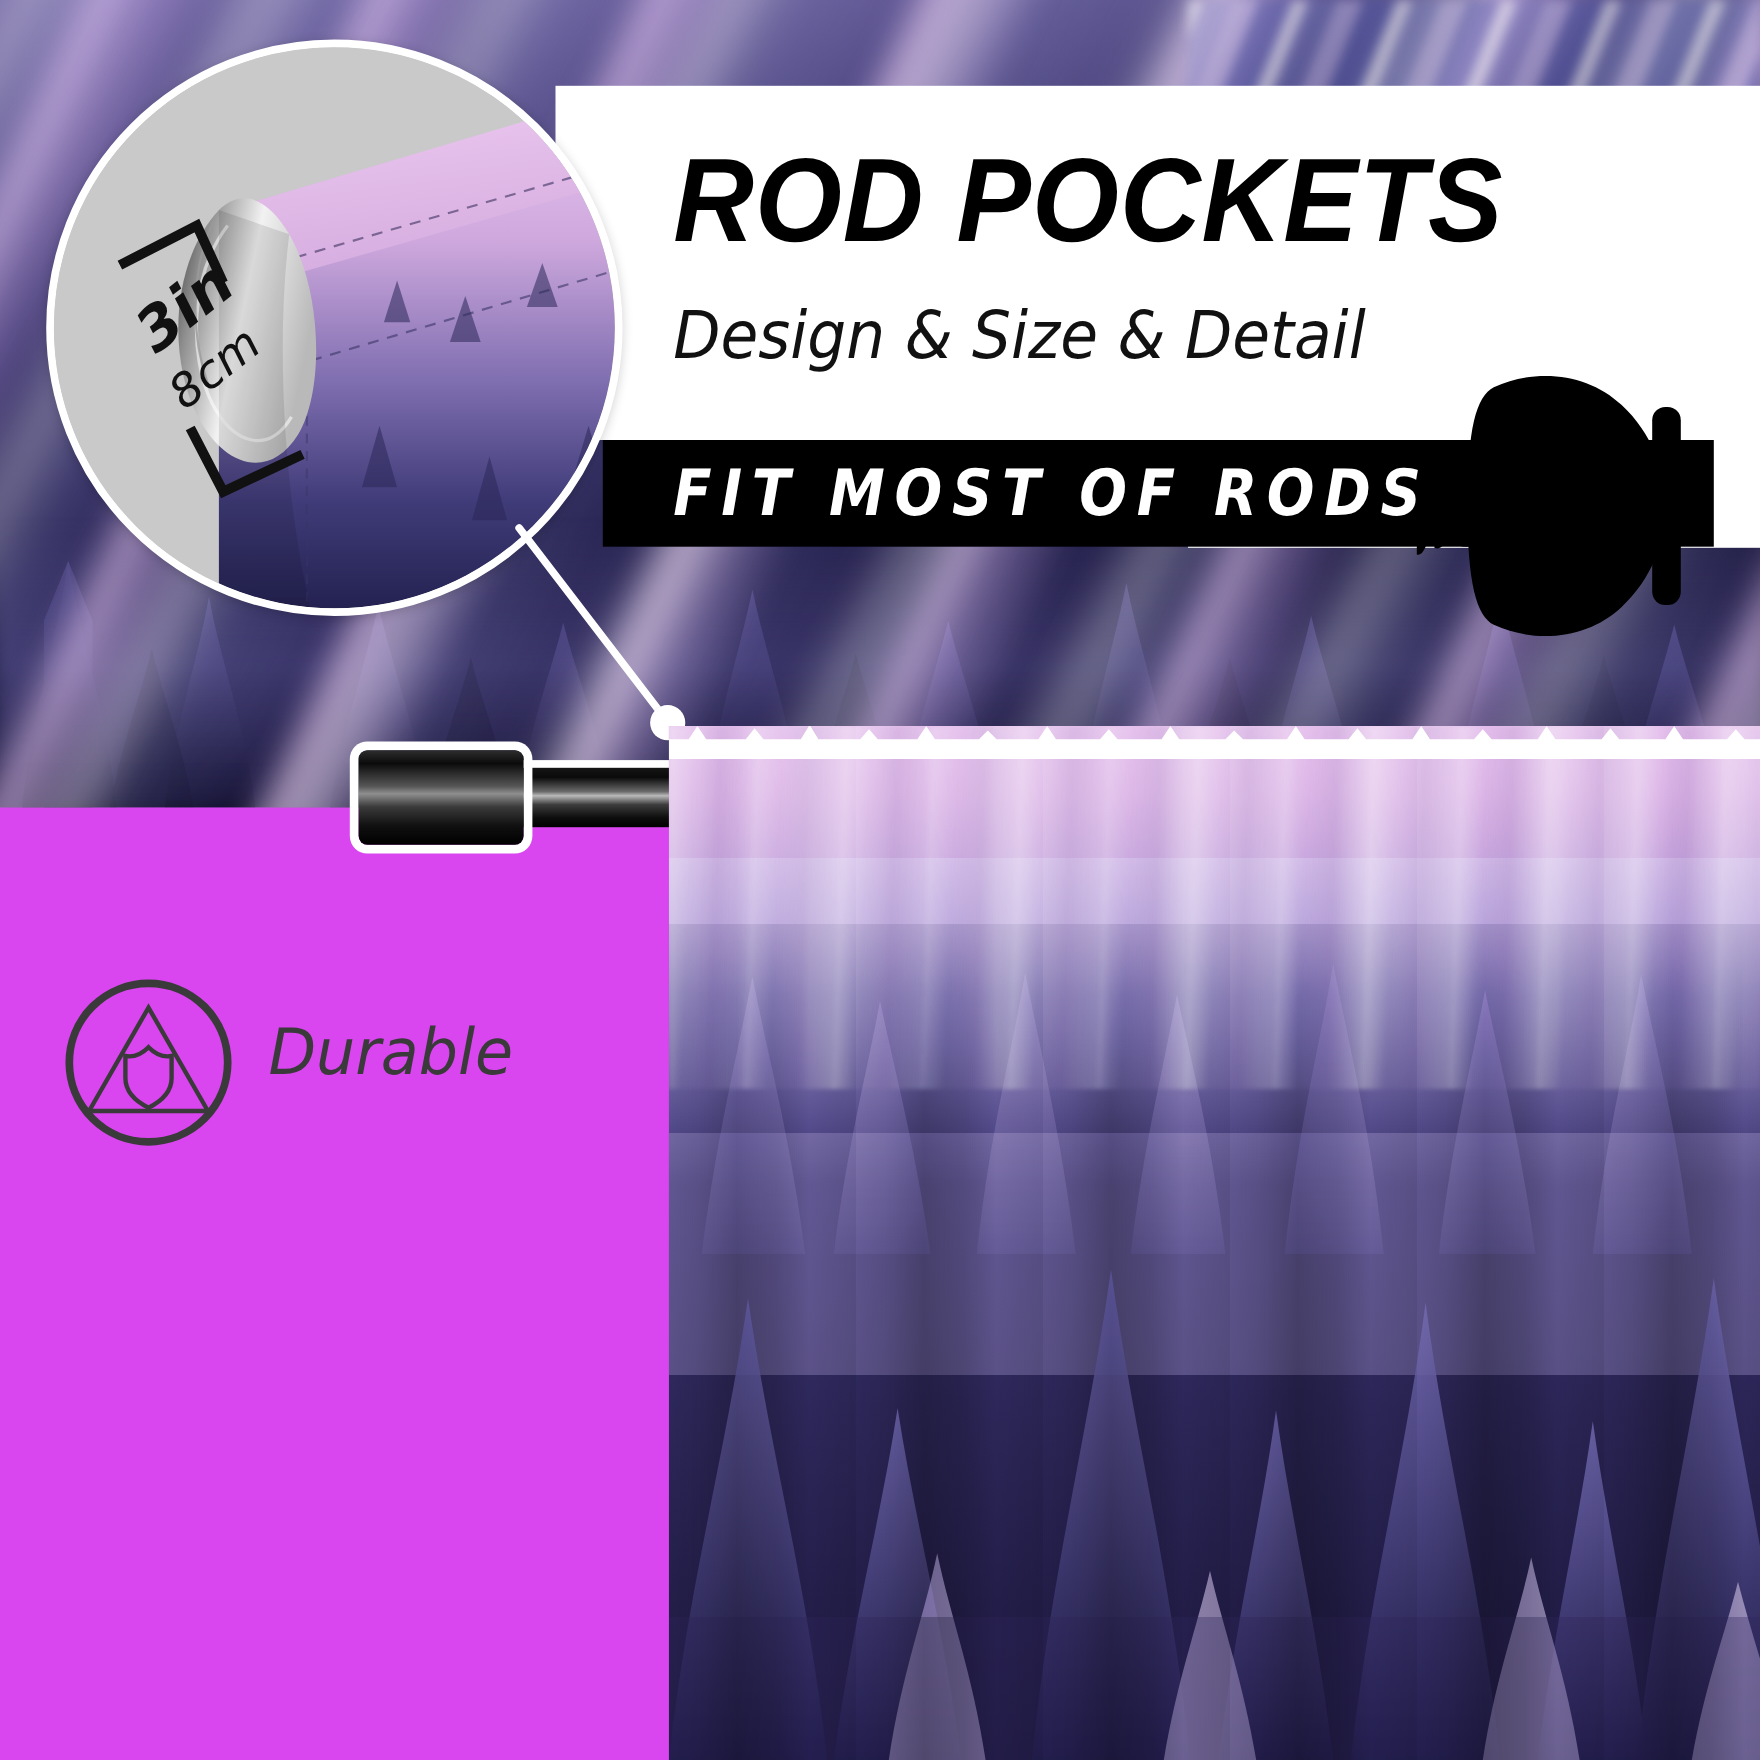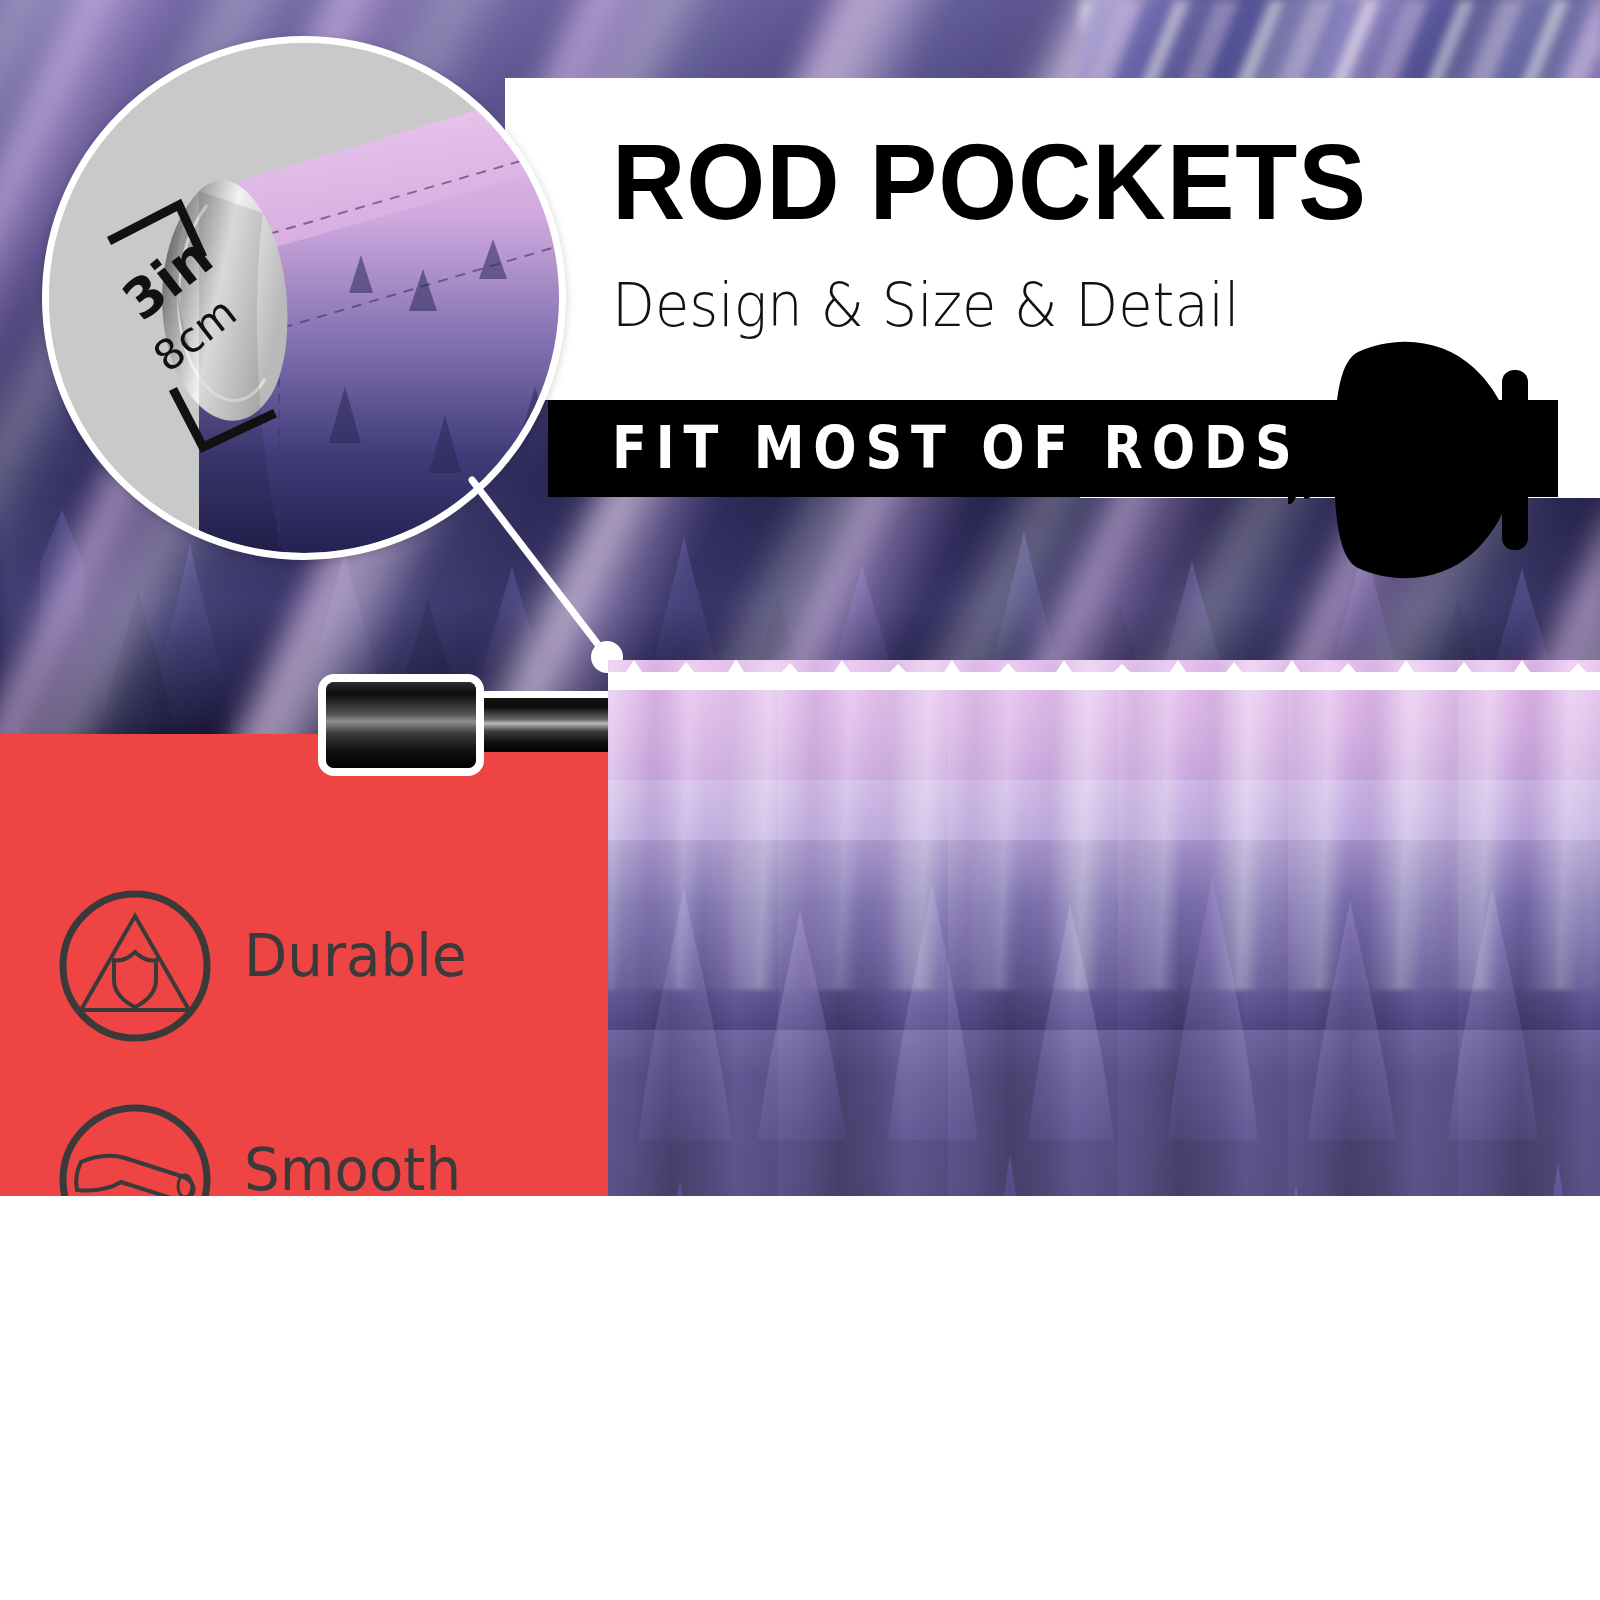--- a/index.html
+++ b/index.html
@@ -2,21 +2,21 @@
 <html><head>
 <meta charset="utf-8">
 <style>
   html,body{margin:0;padding:0;}
   body{
     width:1600px;height:1600px;
     background:#ffffff;
     font-family:"Liberation Sans",sans-serif;
     overflow:hidden;
   }
-  #stage{position:relative;width:1600px;height:1196px;overflow:hidden;background:#ef4444;}
+  #stage{position:relative;width:1600px;height:1600px;overflow:hidden;background:#d946ef;font-style:italic;}
 
   
   .bg-strip{position:absolute;left:0;top:0;width:1600px;height:734px;overflow:hidden;}
   .bg-base{
     position:absolute;inset:0;
     background:
       linear-gradient(180deg,rgba(150,140,200,.35) 0%,rgba(40,34,84,.25) 45%,rgba(18,16,44,.55) 100%),
       linear-gradient(160deg,#5b4f8e 0%,#3c3570 28%,#2a2658 55%,#1b1840 78%,#131031 100%);
   }
   .bg-beams{
@@ -375,28 +375,17 @@
 
     <div class="feature f1">
       <svg class="ic" viewBox="0 0 160 160">
         <circle cx="80" cy="80" r="72" fill="none" stroke="#3a3a3a" stroke-width="7"></circle>
         <path d="M80 30 L134 124 L26 124 Z" fill="none" stroke="#3a3a3a" stroke-width="4"></path>
         <path d="M80 66 C72 74 64 75 59 74 L59 94 C59 108 70 116 80 121 C90 116 101 108 101 94 L101 74 C96 75 88 74 80 66 Z" fill="none" stroke="#3a3a3a" stroke-width="4"></path>
       </svg>
       <div class="lbl">Durable</div>
     </div>
 
-    <div class="feature f2">
-      <svg class="ic" viewBox="0 0 160 160">
-        <circle cx="80" cy="80" r="72" fill="none" stroke="#3a3a3a" stroke-width="7"></circle>
-        <path d="M26 62 C40 56 56 54 70 58 L126 76 C136 79 140 86 138 92 C136 99 128 102 119 99 L66 82" fill="none" stroke="#3a3a3a" stroke-width="4" stroke-linecap="round"></path>
-        <path d="M26 62 C22 70 20 80 22 90 C40 92 56 88 66 82" fill="none" stroke="#3a3a3a" stroke-width="4" stroke-linecap="round"></path>
-        <ellipse cx="130" cy="86" rx="7" ry="11" fill="none" stroke="#3a3a3a" stroke-width="3"></ellipse>
-        <path d="M16 104 C36 110 58 108 76 100" fill="none" stroke="#3a3a3a" stroke-width="3" stroke-linecap="round"></path>
-        <path d="M20 116 C40 120 58 118 72 112" fill="none" stroke="#3a3a3a" stroke-width="2.5" stroke-linecap="round" opacity=".75"></path>
-      </svg>
-      <div class="lbl">Smooth</div>
-    </div>
 
 
   </div>
 
 </div>
 
 </body></html>

